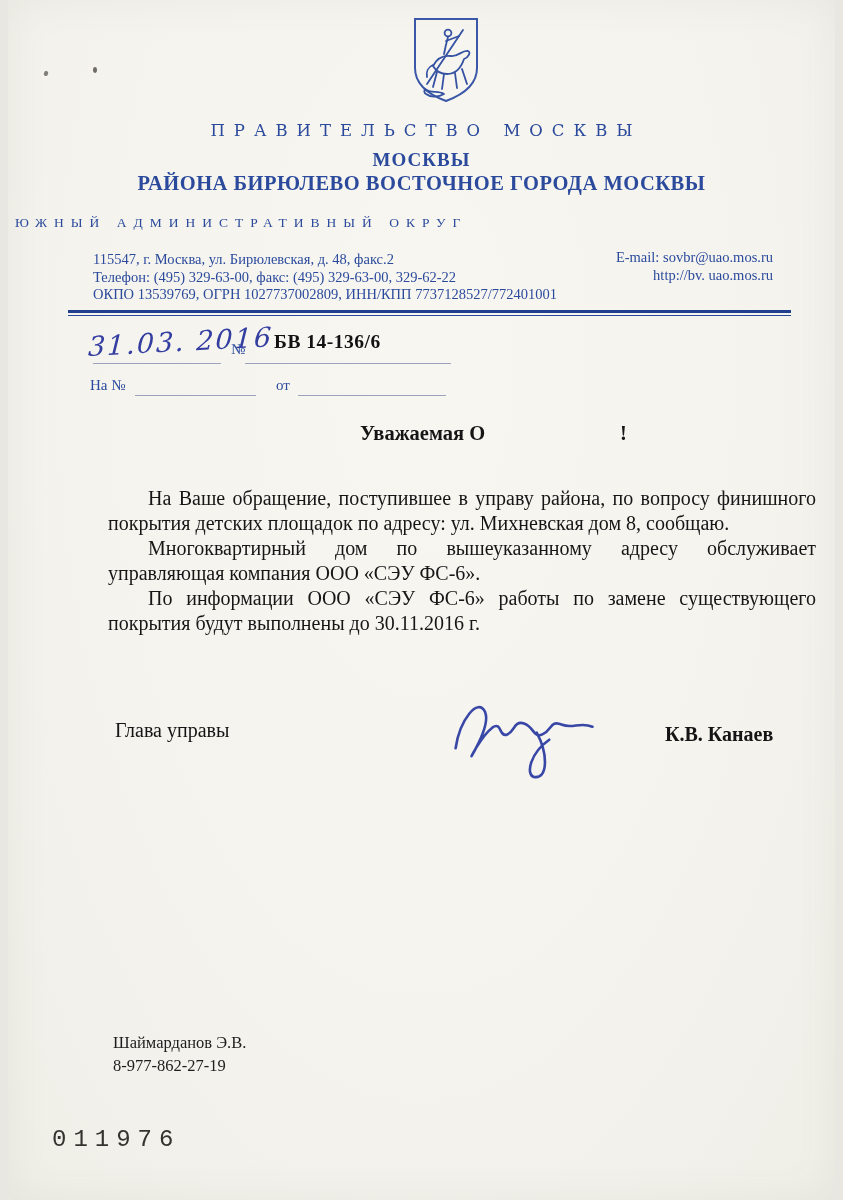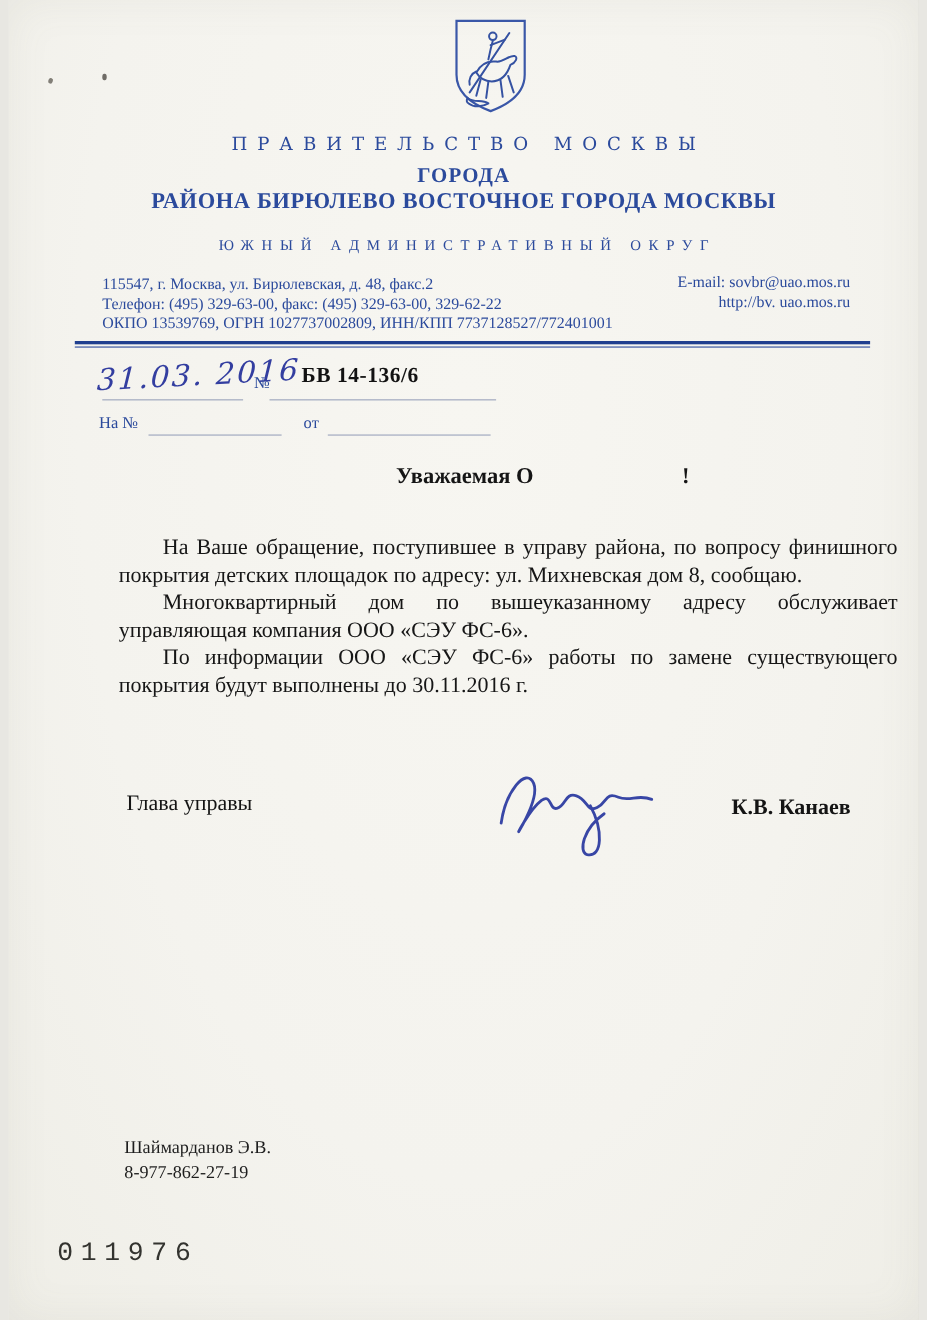--- a/index.html
+++ b/index.html
@@ -12,21 +12,21 @@
   }
   
   .speck1{position:absolute;left:36px;top:71px;width:4px;height:5px;background:#5c5850;border-radius:40%;opacity:.75;transform:rotate(20deg);}
   .speck2{position:absolute;left:85px;top:67px;width:4px;height:6px;background:#4e4a44;border-radius:45%;opacity:.8;}
   
   .coat{position:absolute;left:403px;top:16px;}
   .gov{position:absolute;top:121px;left:0;right:0;text-align:center;
        font-family:"DejaVu Serif", serif;font-size:16.5px;letter-spacing:9px;text-indent:9px;color:#2b4a9c;}
   .org1{position:absolute;top:149px;left:0;right:0;text-align:center;font-weight:700;font-size:19px;letter-spacing:1px;color:#2b4a9c;}
   .org2{position:absolute;top:172px;left:0;right:0;text-align:center;font-weight:700;font-size:20.5px;letter-spacing:.5px;color:#2b4a9c;}
-  .district{position:absolute;top:215px;left:0;right:0;text-align:center;font-size:13.5px;letter-spacing:7px;text-indent:7px;color:#2b4a9c;}
+  .district{position:absolute;top:215px;left:0;right:0;font-size:13.5px;letter-spacing:7px;text-indent:7px;color:#2b4a9c;}
   .contacts-left{position:absolute;left:85px;top:251px;font-size:14.5px;line-height:17.5px;color:#2b4a9c;}
   .contacts-right{position:absolute;right:62px;top:249px;text-align:right;font-size:14.5px;line-height:17.5px;color:#2b4a9c;}
   .rule{position:absolute;left:60px;top:310px;width:723px;border-top:3px solid #203f8f;}
   .rule::after{content:"";display:block;margin-top:2px;border-top:1.5px solid #2b4a9c;}
   
   .hand-date{position:absolute;left:80px;top:326px;font-family:"DejaVu Serif", serif;font-style:italic;
              font-size:27px;color:#333ea0;transform:rotate(-3deg) skewX(-6deg);letter-spacing:2px;white-space:nowrap;}
   .u{position:absolute;border-bottom:1.5px solid #9aa3bb;height:0;}
   .u1{top:363px;left:85px;width:128px;}
   .u2{top:363px;left:237px;width:206px;}
@@ -76,21 +76,21 @@
       <path d="M44,57 L46,72"></path>
       <path d="M51,53 L56,68"></path>
 
       <path d="M22,49 C17,51 15,56 16,61"></path>
 
       <path d="M14,73 C20,78 27,74 33,78 C28,81 20,82 15,78 C13,77 13,75 14,73 Z"></path>
     </g>
   </svg>
 
   <div class="gov">ПРАВИТЕЛЬСТВО МОСКВЫ</div>
-  <div class="org1">ГОРОДА</div>
+  <div class="org1">МОСКВЫ</div>
   <div class="org2">РАЙОНА БИРЮЛЕВО ВОСТОЧНОЕ ГОРОДА МОСКВЫ</div>
   <div class="district">ЮЖНЫЙ АДМИНИСТРАТИВНЫЙ ОКРУГ</div>
 
   <div class="contacts-left">
     <div>115547, г. Москва, ул. Бирюлевская, д. 48, факс.2</div>
     <div>Телефон: (495) 329-63-00, факс: (495) 329-63-00, 329-62-22</div>
     <div>ОКПО 13539769, ОГРН 1027737002809, ИНН/КПП 7737128527/772401001</div>
   </div>
   <div class="contacts-right">
     <div>E-mail: sovbr@uao.mos.ru</div>

